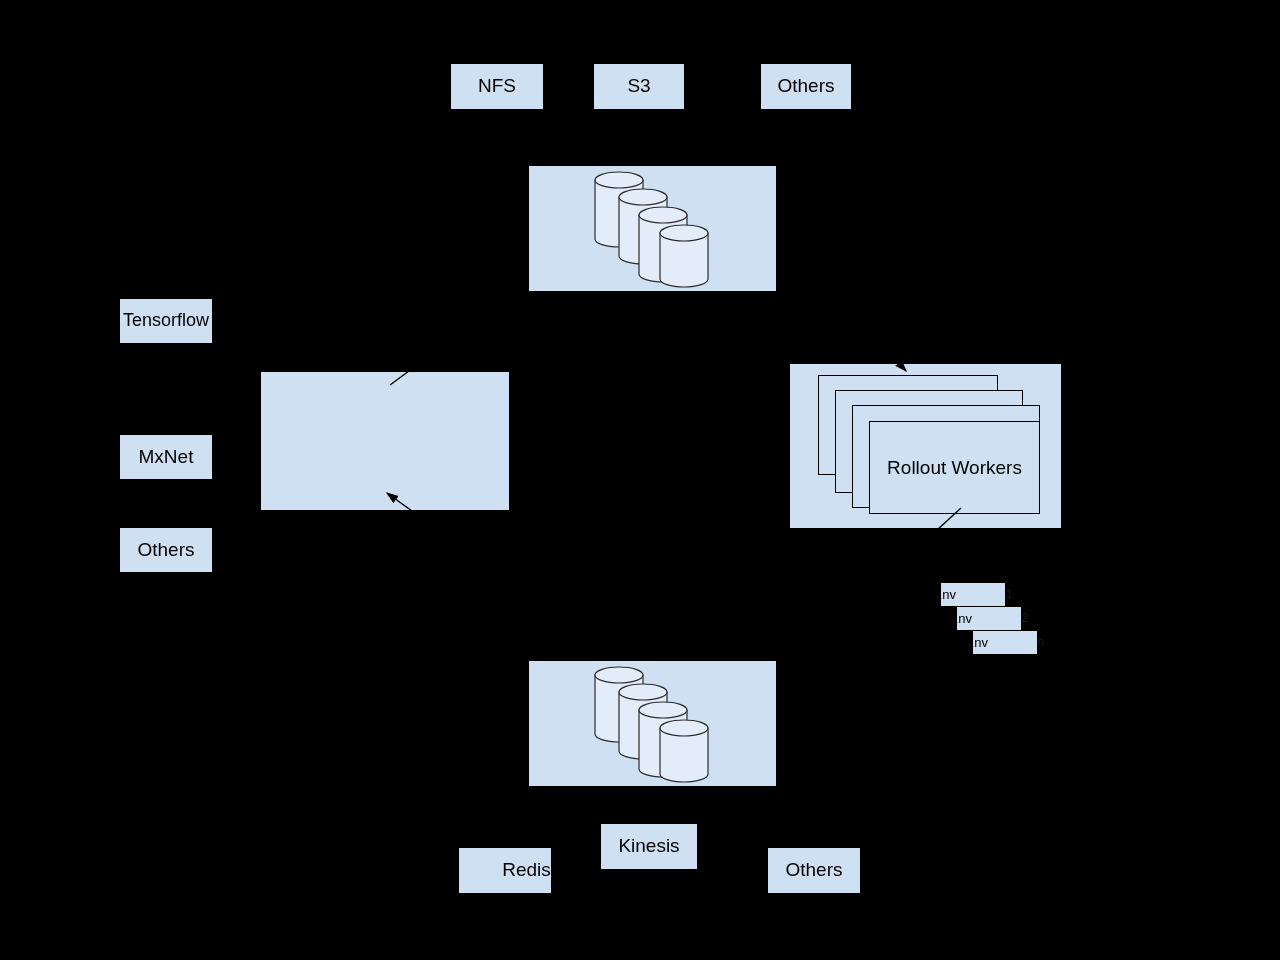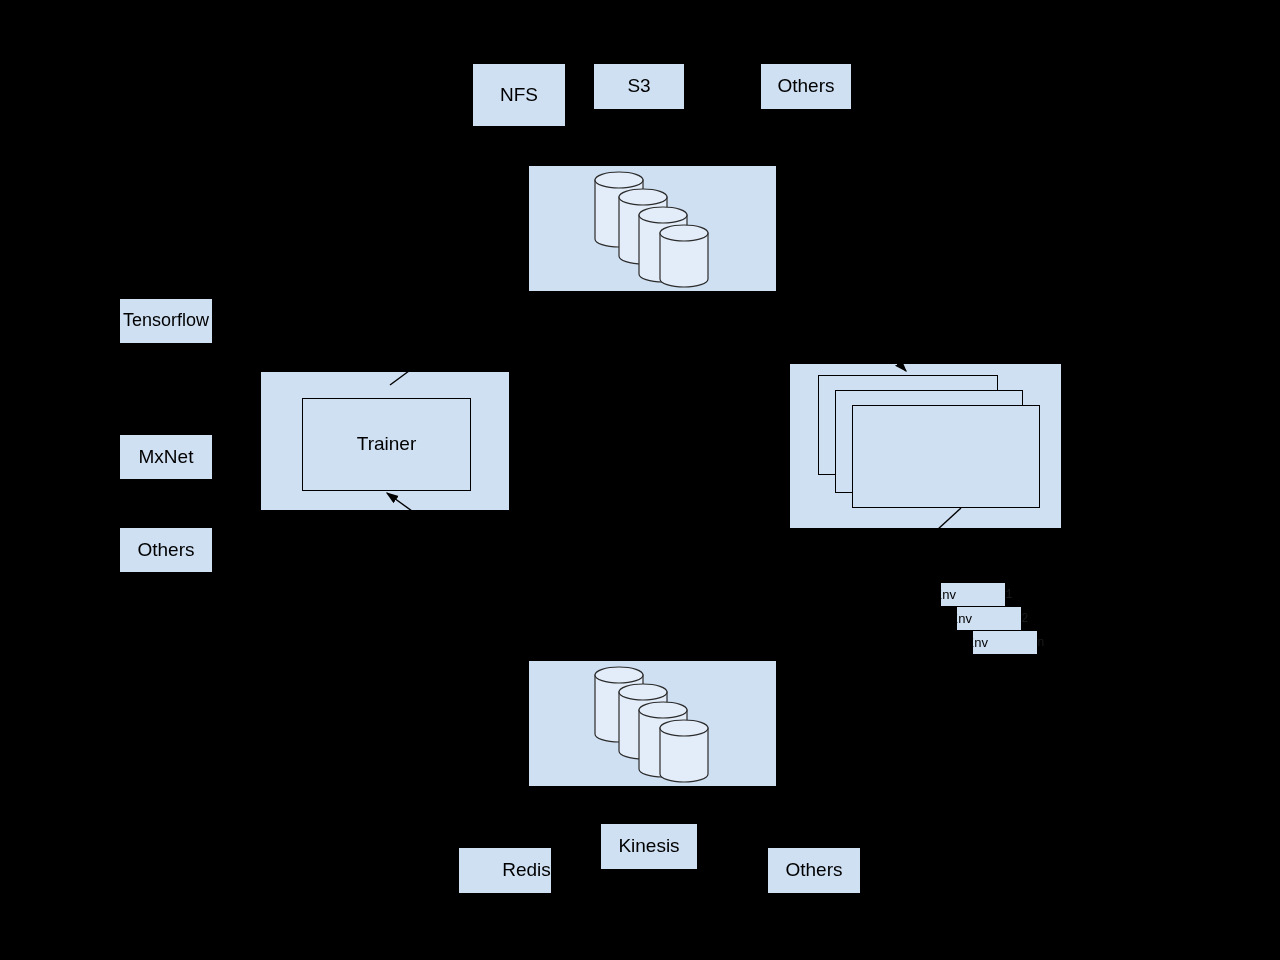--- a/index.html
+++ b/index.html
@@ -84,21 +84,21 @@
     width: 1280px;
     height: 960px;
     pointer-events: none;
   }
 </style>
 </head>
 <body>
 
 <div id="canvas">
 
-  <div class="node t-lg" style="left: 473px; top: 64px; width: 92px; height: 62px;">
+  <div class="node t-lg" style="left: 451px; top: 64px; width: 92px; height: 45px;">
     <span>NFS</span>
   </div>
   <div class="node t-lg" style="left: 594px; top: 64px; width: 90px; height: 45px;">
     <span>S3</span>
   </div>
   <div class="node t-lg" style="left: 761px; top: 64px; width: 90px; height: 45px;">
     <span>Others</span>
   </div>
 
   <div class="panel" style="left: 529px; top: 166px; width: 247px; height: 125px;">
@@ -124,28 +124,28 @@
     <span>Tensorflow</span>
   </div>
   <div class="node t-lg" style="left: 120px; top: 408px; width: 92px; height: 44px; margin-top: 27px;">
     <span>MxNet</span>
   </div>
   <div class="node t-lg" style="left: 120px; top: 528px; width: 92px; height: 44px;">
     <span>Others</span>
   </div>
 
   <div class="panel" style="left: 261px; top: 372px; width: 248px; height: 138px;"></div>
-  <div class="node bordered t-lg" style="left: 302px; top: 398px; width: 169px; height: 93px;">
-    <span>Trainer</span>
-  </div>
 
   <div class="panel" style="left: 790px; top: 364px; width: 271px; height: 164px;"></div>
   <div class="wcard" style="left: 818px; top: 375px; width: 180px; height: 100px;"></div>
   <div class="wcard" style="left: 835px; top: 390px; width: 188px; height: 103px;"></div>
   <div class="wcard" style="left: 852px; top: 405px; width: 188px; height: 103px;"></div>
+  <div class="wcard" style="left: 869px; top: 421px; width: 171px; height: 93px;">
+    <span>Rollout Workers</span>
+  </div>
 
   <div class="envchip" style="left: 941px; top: 583px; width: 64px; height: 23px;">
     <span>Env</span>
     <span class="envnum">1</span>
   </div>
   <div class="envchip" style="left: 957px; top: 607px; width: 64px; height: 23px;">
     <span>Env</span>
     <span class="envnum">2</span>
   </div>
   <div class="envchip" style="left: 973px; top: 631px; width: 64px; height: 23px;">

